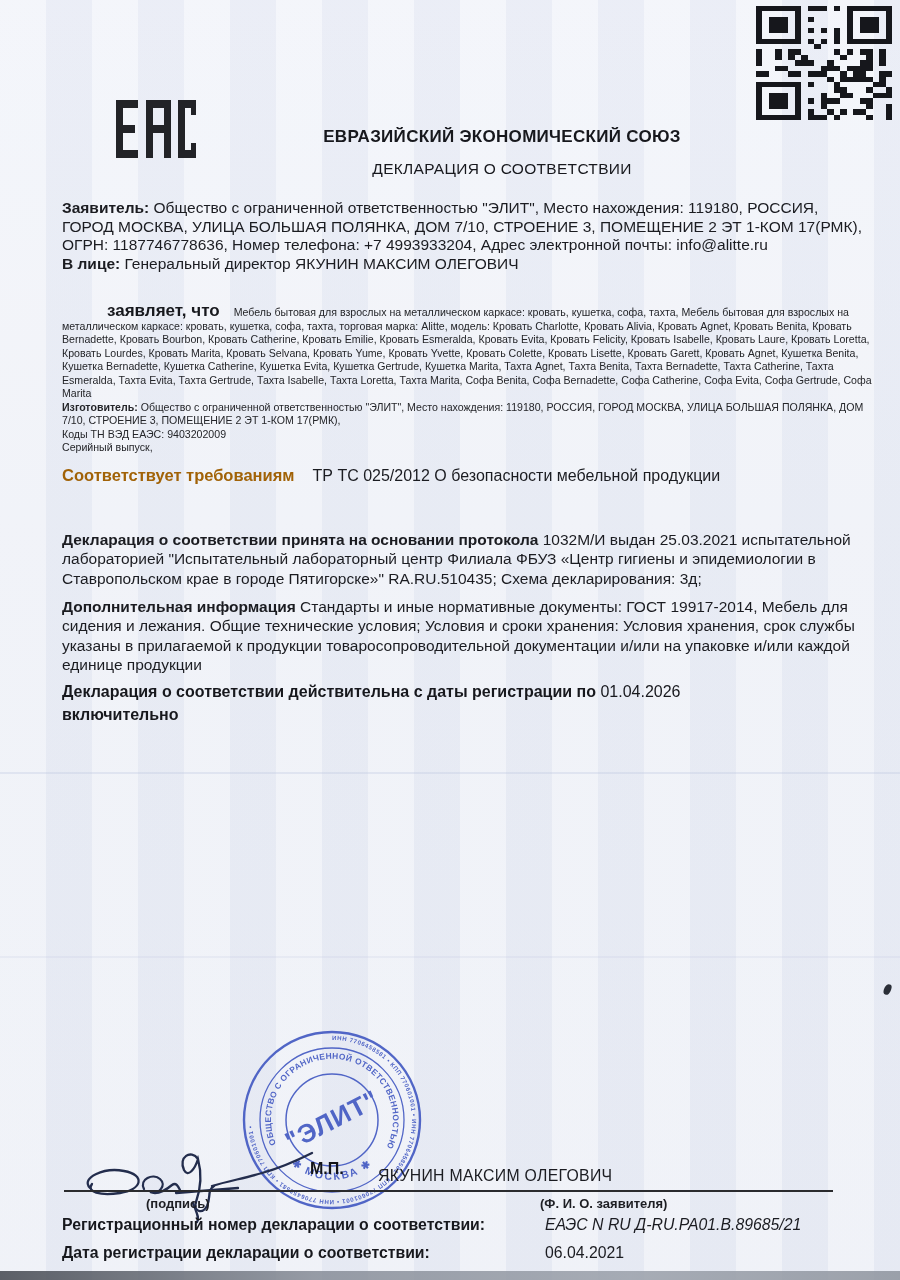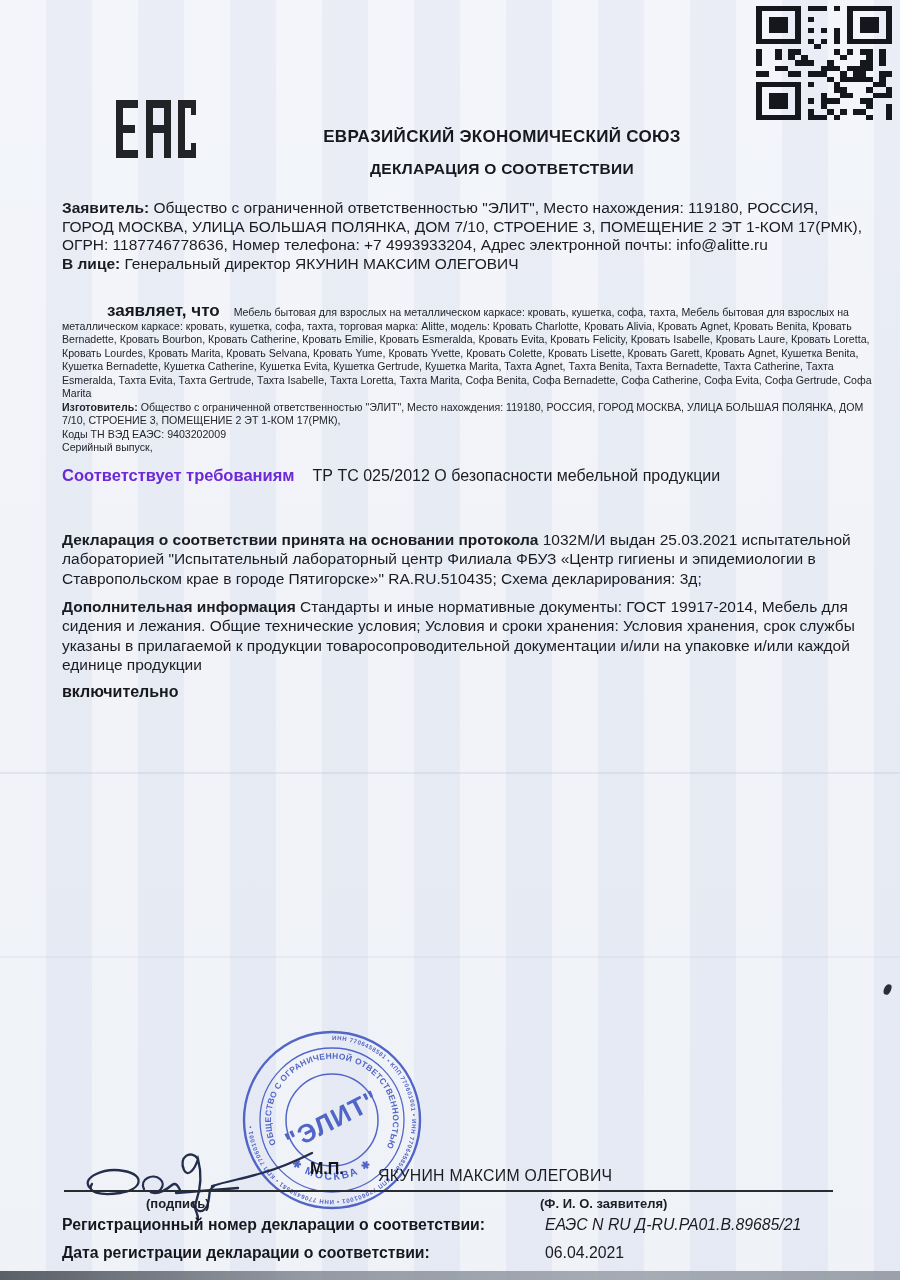--- a/index.html
+++ b/index.html
@@ -19,21 +19,21 @@
     position:absolute;left:0;right:0;bottom:0;height:9px;
     background:linear-gradient(to right,#41454d,#868c97 35%,#9aa0aa 70%,#8d939d);
     opacity:.85;
   }
   .ink-blot{position:absolute;width:7px;height:11px;border-radius:60% 40% 55% 45%;background:#2b2f38;transform:rotate(18deg);}
 
   .abs{position:absolute;}
   .b{font-weight:bold;}
 
   .hdr1{font-size:17px;font-weight:bold;letter-spacing:.3px;color:#17181d;text-align:center;}
-  .hdr2{font-size:15.5px;font-weight:bold;letter-spacing:.3px;color:#17181d;text-align:center;}
+  .hdr2{font-size:15.5px;font-weight:normal;letter-spacing:.3px;color:#17181d;text-align:center;}
 
   .para{font-size:15.5px;line-height:18.7px;color:#1b1c21;margin:0;}
   .para .lbl{font-weight:bold;}
 
   .small-block p{margin:0;font-size:10.6px;line-height:13.5px;color:#242529;}
   .declares-lbl{font-weight:bold;font-size:17px;margin-right:14px;color:#17181d;margin-left:45px;}
 
   .line1619{font-size:15.5px;line-height:19.4px;color:#1b1c21;margin:0;}
 
   .validity p{margin:0;font-size:16px;line-height:23px;font-weight:bold;color:#17181d;}
@@ -291,32 +291,33 @@
 </div>
 
 <div class="abs small-block" style="left:62px;top:304px;width:814px;">
   <p><span class="declares-lbl">заявляет, что</span><span>Мебель бытовая для взрослых на металлическом каркасе: кровать, кушетка, софа, тахта, Мебель бытовая для взрослых на металлическом каркасе: кровать, кушетка, софа, тахта, торговая марка: Alitte, модель: Кровать Charlotte, Кровать Alivia, Кровать Agnet, Кровать Benita, Кровать Bernadette, Кровать Bourbon, Кровать Catherine, Кровать Emilie, Кровать Esmeralda, Кровать Evita, Кровать Felicity, Кровать Isabelle, Кровать Laure, Кровать Loretta, Кровать Lourdes, Кровать Marita, Кровать Selvana, Кровать Yume, Кровать Yvette, Кровать Colette, Кровать Lisette, Кровать Garett, Кровать Agnet, Кушетка Benita, Кушетка Bernadette, Кушетка Catherine, Кушетка Evita, Кушетка Gertrude, Кушетка Marita, Тахта Agnet, Тахта Benita, Тахта Bernadette, Тахта Catherine, Тахта Esmeralda, Тахта Evita, Тахта Gertrude, Тахта Isabelle, Тахта Loretta, Тахта Marita, Софа Benita, Софа Bernadette, Софа Catherine, Софа Evita, Софа Gertrude, Софа Marita</span></p>
   <p><span class="b">Изготовитель:</span><span> Общество с ограниченной ответственностью "ЭЛИТ", Место нахождения: 119180, РОССИЯ, ГОРОД МОСКВА, УЛИЦА БОЛЬШАЯ ПОЛЯНКА, ДОМ 7/10, СТРОЕНИЕ 3, ПОМЕЩЕНИЕ 2 ЭТ 1-КОМ 17(РМК),</span></p>
   <p>Коды ТН ВЭД ЕАЭС: 9403202009</p>
   <p>Серийный выпуск,</p>
 </div>
 
 <div class="abs" style="left:62px;top:466px;width:814px;font-size:16px;color:#1b1c21;">
-  <span class="b" style="font-size:16.5px;color:#6d28d9;">Соответствует требованиям</span><span style="margin-left:18px;">ТР ТС 025/2012 О безопасности мебельной продукции</span>
+  <span class="b" style="font-size:16.5px;color:#a16207;">Соответствует требованиям</span><span style="margin-left:18px;">ТР ТС 025/2012 О безопасности мебельной продукции</span>
 </div>
 
 <div class="abs" style="left:62px;top:530px;width:812px;">
   <p class="line1619"><span class="b">Декларация о соответствии принята на основании протокола</span><span> 1032М/И выдан 25.03.2021 испытательной лабораторией "Испытательный лабораторный центр Филиала ФБУЗ «Центр гигиены и эпидемиологии в Ставропольском крае в городе Пятигорске»" RA.RU.510435; Схема декларирования: 3д;</span></p>
 </div>
 
 <div class="abs" style="left:62px;top:597px;width:812px;">
   <p class="line1619"><span class="b">Дополнительная информация</span><span> Стандарты и иные нормативные документы: ГОСТ 19917-2014, Мебель для сидения и лежания. Общие технические условия; Условия и сроки хранения: Условия хранения, срок службы указаны в прилагаемой к продукции товаросопроводительной документации и/или на упаковке и/или каждой единице продукции</span></p>
 </div>
 
 <div class="abs validity" style="left:62px;top:680px;width:812px;">
+  <p><span>Декларация о соответствии действительна с даты регистрации по</span><span class="reg"> 01.04.2026</span></p>
   <p>включительно</p>
 </div>
 
 <div class="ink-blot" style="left:884px;top:984px;"></div>
 
 <div class="abs" style="left:240px;top:1028px;opacity:.88;">
   <svg width="184" height="184" viewBox="-92 -92 184 184">
     <g stroke="#3c53c0" fill="none">
       <circle r="88" stroke-width="2.4"></circle>
       <circle r="72" stroke-width="1.3"></circle>

